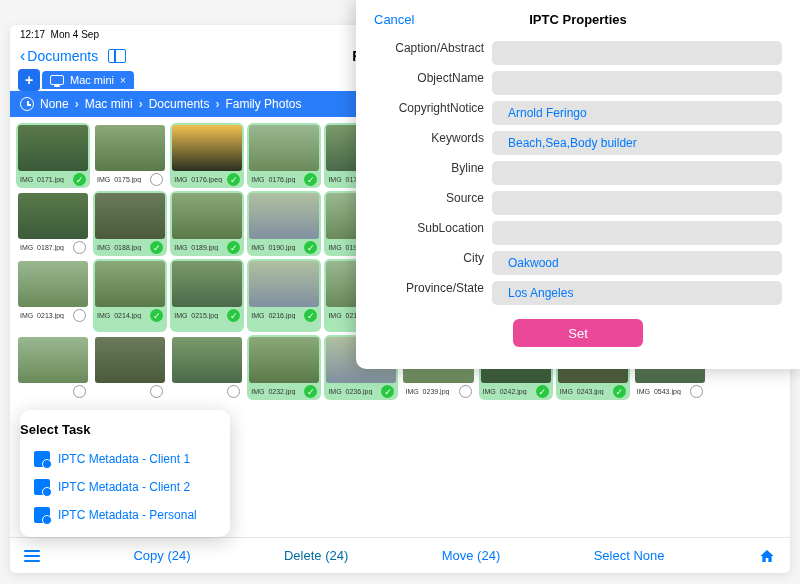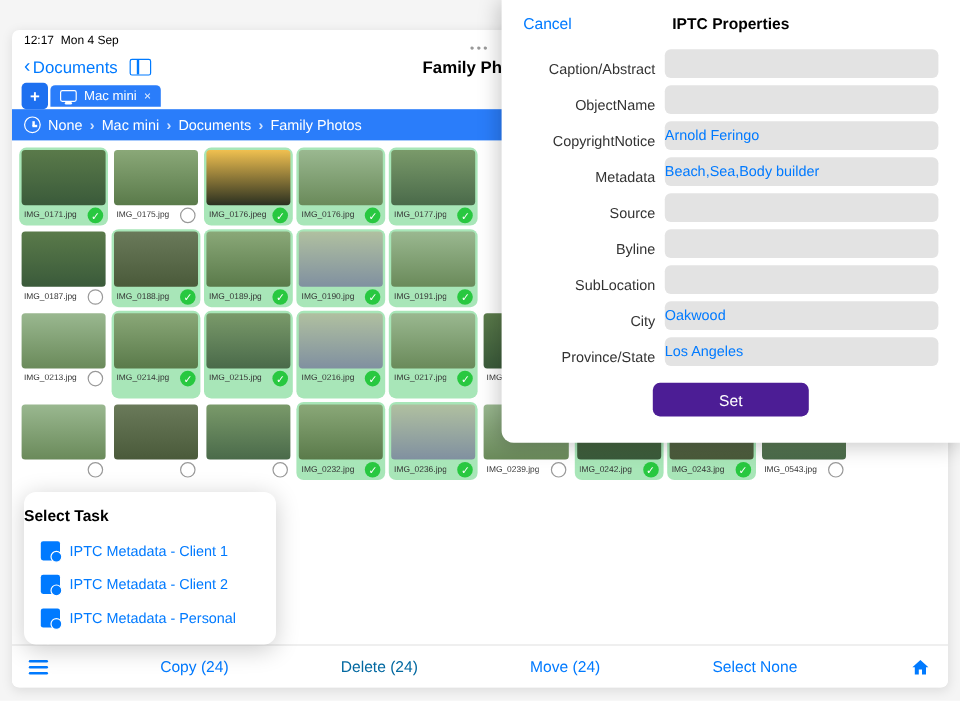--- a/index.html
+++ b/index.html
@@ -51,28 +51,28 @@
 .home-icon { width:18px; height:16px; position:relative; cursor:pointer;}
 .home-icon svg { width:100%; height:100%; fill:#007aff;}
 
 .task-popup { position: absolute; left: 10px; bottom: 36px; width: 210px; background: #fff; border-radius: 10px; box-shadow: 0 4px 20px rgba(0,0,0,0.2); padding: 8px 0; z-index:5;}
 .task-popup::after { content:''; position:absolute; bottom:-8px; left:12px; border:8px solid transparent; border-top-color:#fff;}
 .task-popup h4 { text-align:left; font-size:13px; font-weight:600; padding:4px 0 8px;}
 .task-item { display:flex; align-items:center; gap:8px; padding:6px 14px; color:#007aff; font-size:12px; cursor:pointer;}
 .task-icon { width:16px; height:16px; background:#007aff; border-radius:2px; position:relative; flex-shrink:0;}
 .task-icon::after { content:''; position:absolute; bottom:-2px; right:-2px; width:8px; height:8px; background:#007aff; border:1.5px solid #fff; border-radius:50%;}
 
-.iptc-panel { position: absolute; top: 0; right: 0; width: 382px; background: #fff; border-radius: 0 0 0 10px; box-shadow: -2px 2px 18px rgba(0,0,0,0.22); z-index: 10; padding: 12px 18px 18px; }
+.iptc-panel { position: absolute; top: 0; right: 0; width: 444px; background: #fff; border-radius: 0 0 0 10px; box-shadow: -2px 2px 18px rgba(0,0,0,0.22); z-index: 10; padding: 12px 18px 18px; }
 .iptc-head { display:flex; align-items:center; position:relative; padding-bottom:14px;}
 .iptc-head .cancel { color:#007aff; font-size:13px; cursor:pointer;}
 .iptc-head .ptitle { position:absolute; left:50%; transform:translateX(-50%); font-size:13px; font-weight:600;text-align:center;}
-.iptc-row { display:flex; align-items:flex-end; margin-bottom:6px; gap:8px;}
+.iptc-row { display:flex; align-items:flex-start; margin-bottom:6px; gap:8px;}
 .iptc-row label { width:110px; text-align:right; font-size:12px; color:#333;}
-.iptc-row input { flex:1; height:24px; background:#e3e3e3; border:none; border-radius:5px; padding:0 0; font-size:12px; color:#007aff;}
-.set-btn { display:block; width:130px; height:28px; margin:14px auto 4px; background:#4c1d95; border:none; border-radius:6px; color:#fff; font-size:13px; cursor:pointer;}
+.iptc-row input { flex:1; height:24px; background:#e3e3e3; border:none; border-radius:5px; padding:0 16px; font-size:12px; color:#007aff;}
+.set-btn { display:block; width:130px; height:28px; margin:14px auto 4px; background:#ec4899; border:none; border-radius:6px; color:#fff; font-size:13px; cursor:pointer;}
 
 .img1 { background: linear-gradient(#5a7a4a, #3a5a3a);}
 .img2 { background: linear-gradient(#8aa878, #5a7a4a);}
 .img3 { background: linear-gradient(#f0c050, #2a3020);}
 .img4 { background: linear-gradient(#9ab890, #6a8a5a);}
 .img5 { background: linear-gradient(#7a9a6a, #4a6a4a);}
 .img6 { background: linear-gradient(#6a7a5a, #4a5a3a);}
 .img7 { background: linear-gradient(#b0c0a0, #8090a0);}
 </style>
 </head>
@@ -378,29 +378,29 @@
       </div>
       <div class="iptc-row">
         <label>ObjectName</label>
         <input value="" style="">
       </div>
       <div class="iptc-row">
         <label>CopyrightNotice</label>
         <input value="Arnold Feringo" style="">
       </div>
       <div class="iptc-row">
-        <label>Metadata</label>
+        <label>Keywords</label>
         <input value="Beach,Sea,Body builder" style="">
       </div>
       <div class="iptc-row">
+        <label>Byline</label>
+        <input value="" style="">
+      </div>
+      <div class="iptc-row">
         <label>Source</label>
-        <input value="" style="">
-      </div>
-      <div class="iptc-row">
-        <label>Byline</label>
         <input value="" style="">
       </div>
       <div class="iptc-row">
         <label>SubLocation</label>
         <input value="" style="">
       </div>
       <div class="iptc-row">
         <label>City</label>
         <input value="Oakwood" style="">
       </div>

